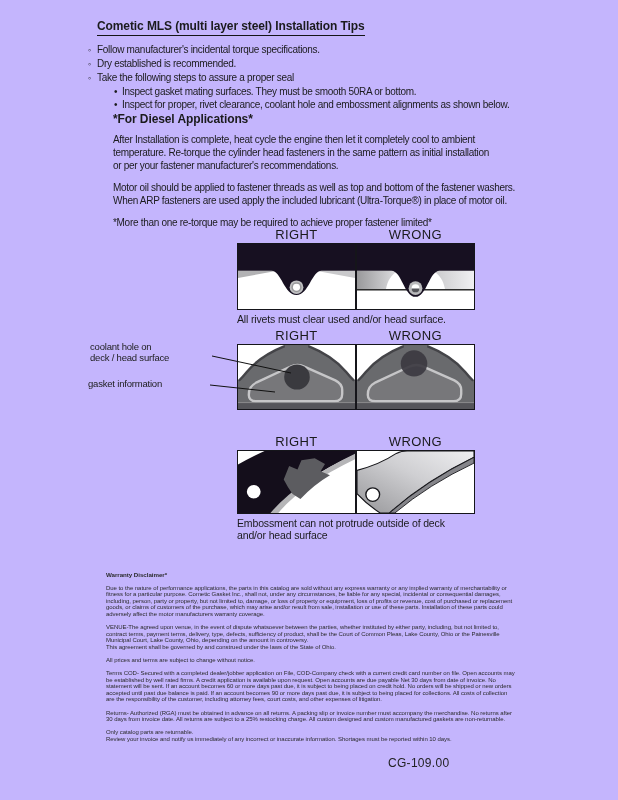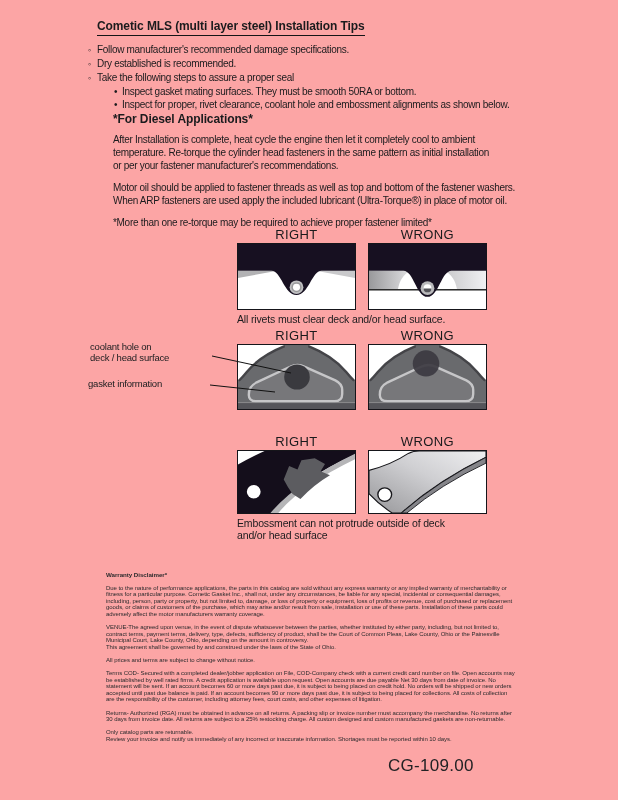--- a/index.html
+++ b/index.html
@@ -1,69 +1,69 @@
 <!DOCTYPE html>
 <html><head>
 <meta charset="utf-8">
 <style>
   html,body{margin:0;padding:0;background:#ffffff;}
   .page{
-    position:relative;width:618px;height:800px;background:#fca5a5;
+    position:relative;width:618px;height:800px;background:#c4b5fd;
     font-family:"Liberation Sans",sans-serif;color:#1b1b1d;overflow:hidden;
   }
   .title{
     position:absolute;left:97px;top:19px;font-size:12px;font-weight:bold;
     letter-spacing:-0.1px;border-bottom:1.8px solid #141416;padding-bottom:2px;
   }
   .bullets{position:absolute;left:88px;top:43px;font-size:10px;letter-spacing:-0.3px;line-height:13px;}
   .b-row{display:flex;align-items:baseline;}
   .b-mark{width:9px;flex:0 0 9px;font-size:9px;}
   .b-sub{padding-left:26px;}
   .b-sub .b-mark{width:8px;flex:0 0 8px;font-size:10px;}
 
   .diesel{position:absolute;left:113px;top:112px;width:440px;font-size:10px;letter-spacing:-0.3px;line-height:13px;}
   .diesel .dh{font-size:12px;font-weight:bold;letter-spacing:-0.1px;line-height:14px;margin:0 0 7px 0;}
   .diesel p{margin:0 0 9px 0;white-space:pre-line;}
 
   .figrow{position:absolute;left:237px;width:252px;}
   #row1{top:227px}
   #row2{top:328px}
   #row3{top:434px}
-  .figpair{display:flex;gap:12px;}
+  .figpair{display:flex;gap:0;}
   .figcol{width:119px;}
   .figlabel{text-align:center;font-size:13px;letter-spacing:0.4px;height:16px;color:#1a1a1c;}
   .figbox{box-sizing:border-box;border:1.6px solid #15151a;width:119px;line-height:0;}
   #row1 .figbox{height:67px}
   #row2 .figbox{height:66px}
   #row3 .figbox{height:64px}
   .figbox svg{display:block;width:100%;height:100%;}
   .figcaption{font-size:10.5px;letter-spacing:-0.15px;margin-top:3px;line-height:12px;white-space:pre-line;}
 
   .callout{position:absolute;text-align:left;font-size:9.5px;letter-spacing:-0.2px;line-height:10.5px;white-space:pre-line;color:#202022;}
   #callout-coolant{right:408px;top:342px;width:120px;}
   #callout-emboss{right:410px;top:379px;width:120px;}
   .callout-lines{position:absolute;left:140px;top:340px;}
 
   .disclaimer{position:absolute;left:106px;top:572px;width:470px;font-size:6px;letter-spacing:-0.05px;line-height:6.6px;color:#2b2b2d;}
   .disclaimer .wh{font-weight:bold;font-size:6.2px;margin:0 0 6px 0;}
   .disclaimer p{margin:0 0 6.5px 0;white-space:pre-line;}
 
-  .doccode{position:absolute;left:388px;top:756px;font-size:17px;letter-spacing:0.3px;color:#222224;}
+  .doccode{position:absolute;left:388px;top:756px;font-size:12px;letter-spacing:0.3px;color:#222224;}
 </style>
 </head>
 <body>
 
 <div class="page">
 
   <div class="title">Cometic MLS (multi layer steel) Installation Tips</div>
 
   <div class="bullets">
     <div class="b-row">
       <span class="b-mark">◦</span>
-      <span>Follow manufacturer's recommended damage specifications.</span>
+      <span>Follow manufacturer's incidental torque specifications.</span>
     </div>
     <div class="b-row">
       <span class="b-mark">◦</span>
       <span>Dry established is recommended.</span>
     </div>
     <div class="b-row">
       <span class="b-mark">◦</span>
       <span>Take the following steps to assure a proper seal</span>
     </div>
     <div class="b-row b-sub">
@@ -121,21 +121,21 @@
             <path d="M119,27.5 H77 C84,31 88,38 89.5,46.5 H119 Z" fill="url(#r1gR)"></path>
             <rect x="0" y="46.5" width="119" height="1.4" fill="#111111"></rect>
             <path d="M0,0 H119 V27.5 H84 C73.5,27.5 71,54.5 59.5,54.5 C48,54.5 45.5,27.5 35,27.5 H0 Z" fill="#171021"></path>
             <circle cx="59.5" cy="45.5" r="7" fill="#b9b9bb"></circle>
             <circle cx="59.5" cy="45.5" r="4" fill="#ffffff"></circle>
             <path d="M55.5,45.8 A4,4 0 0 0 63.5,45.8 Z" fill="#55555a"></path>
           </svg>
         </div>
       </div>
     </div>
-    <div class="figcaption">All rivets must clear deck and/or head surface.</div>
+    <div class="figcaption">All rivets must clear used and/or head surface.</div>
   </div>
 
   <div class="figrow" id="row2">
     <div class="figpair">
       <div class="figcol">
         <div class="figlabel">RIGHT</div>
         <div class="figbox">
           <svg viewBox="0 0 119 66" preserveAspectRatio="none">
             <rect width="119" height="66" fill="#696a6d"></rect>
             <path d="M47,0 Q22,10 8,27 Q4,32 0,36" stroke="#444448" stroke-width="5" fill="none"></path>

